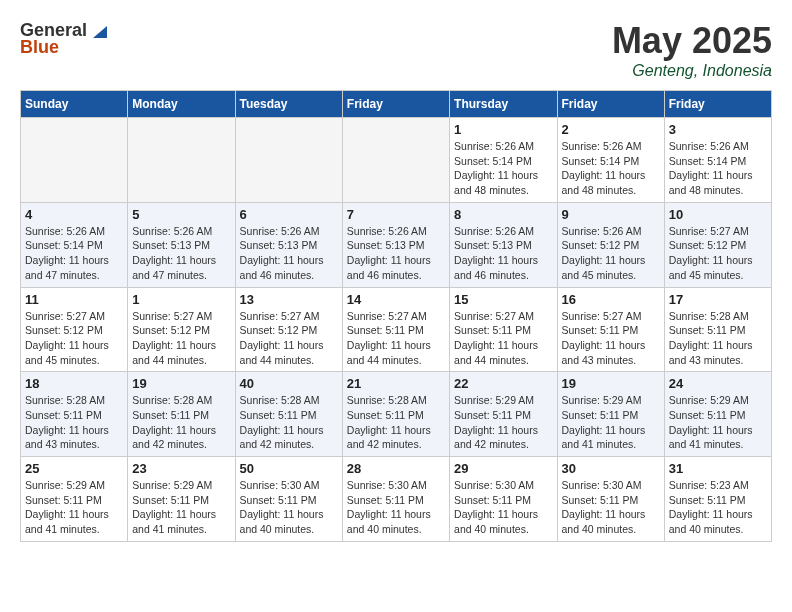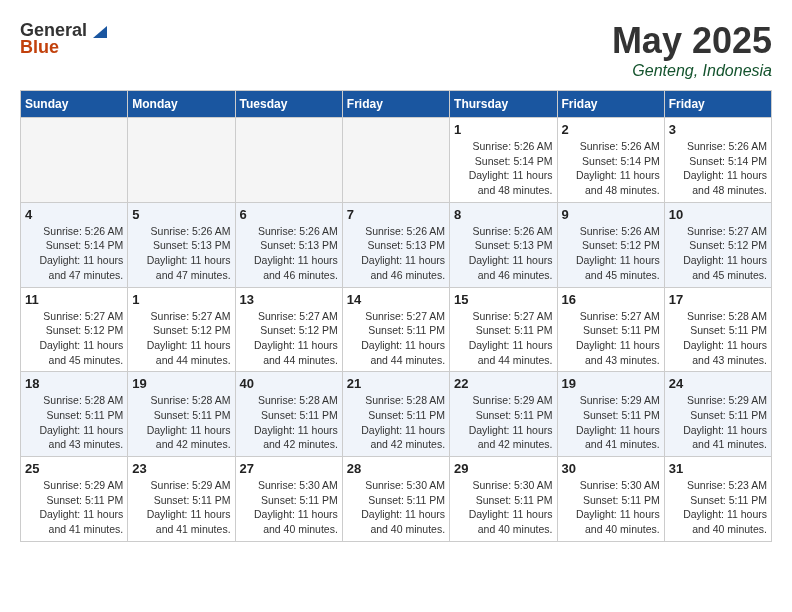--- a/index.html
+++ b/index.html
@@ -65,21 +65,20 @@
     .day-num {
       font-weight: bold;
       font-size: 13px;
       margin-bottom: 2px;
       color: #222;
     }
     .day-detail {
       color: #333;
       font-size: 10.5px;
       line-height: 1.4;
-      text-align: right;
     }
     .row-alt td {
       background: #f0f4fa;
     }
   </style>
 </head>
 <body>
 
 <div class="header">
   <div class="logo">
@@ -299,21 +298,21 @@
 and 41 minutes.</div>
         </td>
         <td>
           <div class="day-num">23</div>
           <div class="day-detail" style="white-space: pre-line;">Sunrise: 5:29 AM
 Sunset: 5:11 PM
 Daylight: 11 hours
 and 41 minutes.</div>
         </td>
         <td>
-          <div class="day-num">27</div>
+          <div class="day-num">50</div>
           <div class="day-detail" style="white-space: pre-line;">Sunrise: 5:30 AM
 Sunset: 5:11 PM
 Daylight: 11 hours
 and 40 minutes.</div>
         </td>
         <td>
           <div class="day-num">28</div>
           <div class="day-detail" style="white-space: pre-line;">Sunrise: 5:30 AM
 Sunset: 5:11 PM
 Daylight: 11 hours

